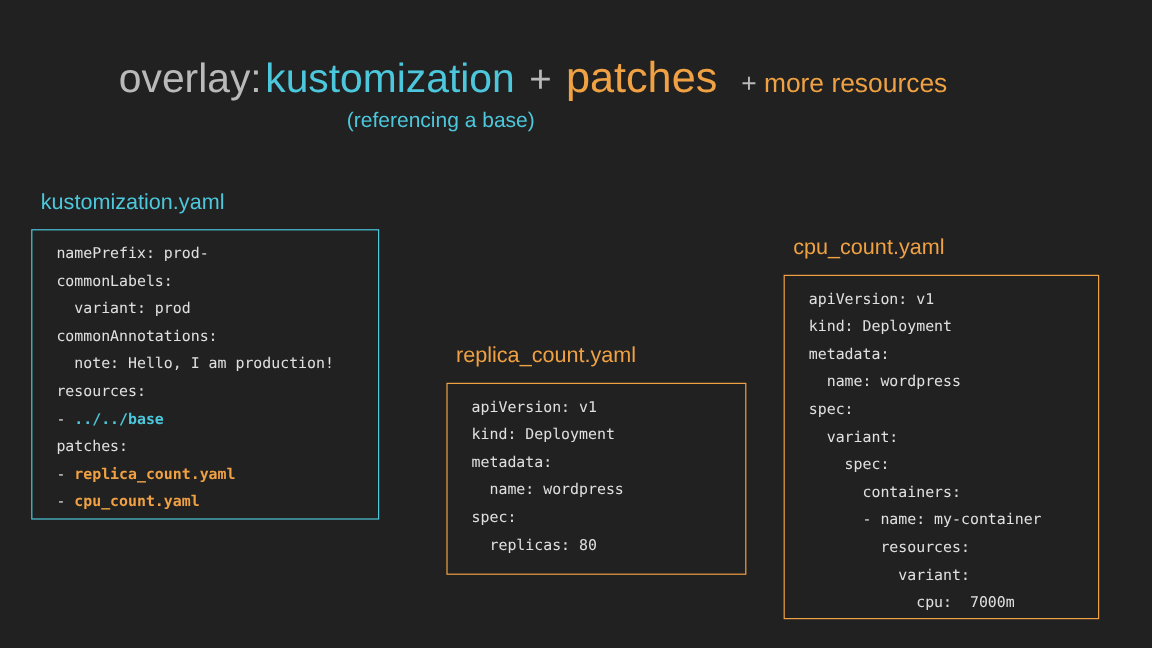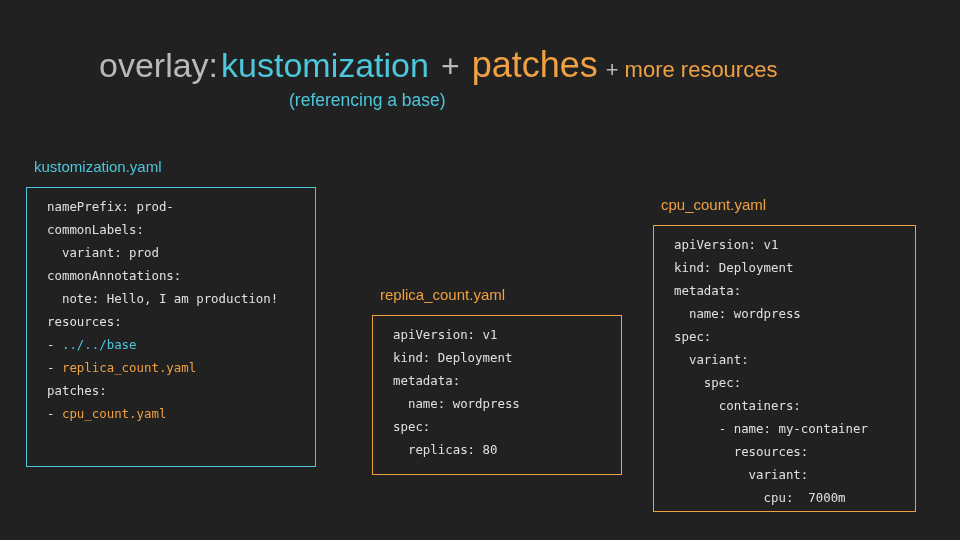--- a/index.html
+++ b/index.html
@@ -27,35 +27,35 @@
   .t-gray   { color: var(--gray, #b9b9b9); }
   .t-cyan   { color: var(--cyan, #4cc7db); }
   .t-orange { color: var(--orange, #efa143); }
   .t-plain  { color: var(--codeText, #e0e0e0); }
   .title-big    { font-size: 34px; }
   .title-big2   { font-size: 36px; }
   .title-plus   { font-size: 32px; }
   .title-small  { font-size: 22px; }
   .m-r-18 { margin-right: 3px; }
   .m-r-12 { margin-right: 12px; }
-  .m-r-8  { margin-right: 8px; }
+  .m-r-8  { margin-right: 20px; }
   .m-r-6  { margin-right: 6px; }
   .subtitle {
     position: absolute;
     left: 289px;
     top: 90px;
     font-size: 17.5px;
     text-align: center;
   }
   
   .box-group {
     position: absolute;
   }
   .box-label {
-    font-size: 15px;
+    font-size: 18px;
     margin-left: 8px;
     margin-bottom: 12px;
   }
   .code-box {
     box-sizing: border-box;
     border-style: solid;
     border-width: 1.5px;
     padding: 7px 8px 0 20px;
     background: transparent;
   }
@@ -63,23 +63,23 @@
   .accent-cyan   .code-box  { border-color: var(--cyan, #4cc7db); }
   .accent-orange .box-label { color: var(--orange, #efa143); }
   .accent-orange .code-box  { border-color: var(--orange, #efa143); }
   .code-line {
     font-family: "DejaVu Sans Mono", "Liberation Mono", monospace;
     font-size: 12.4px;
     line-height: 23px;
     white-space: pre;
     color: var(--codeText, #e0e0e0);
   }
-  .code-line .t-cyan, .code-line .t-orange { font-weight: normal; }
+  .code-line .t-cyan, .code-line .t-orange { font-weight: bold; }
   .box-kustomization { left: 26px;  top: 158px; }
-  .box-kustomization .code-box { width: 290px; height: 280px; }
+  .box-kustomization .code-box { width: 290px; height: 242px; }
   .box-replica       { left: 372px; top: 286px; }
   .box-replica .code-box { width: 250px; height: 160px; }
   .box-cpu           { left: 653px; top: 196px; }
   .box-cpu .code-box { width: 263px; height: 287px; }
 </style>
 </head>
 <body>
 
 <div class="slide">
 
@@ -96,22 +96,22 @@
   <div class="box-group box-kustomization accent-cyan">
     <div class="box-label">kustomization.yaml</div>
     <div class="code-box">
         <div class="code-line"><span class="t-plain">namePrefix: prod-</span></div>
         <div class="code-line"><span class="t-plain">commonLabels:</span></div>
         <div class="code-line"><span class="t-plain">  variant: prod</span></div>
         <div class="code-line"><span class="t-plain">commonAnnotations:</span></div>
         <div class="code-line"><span class="t-plain">  note: Hello, I am production!</span></div>
         <div class="code-line"><span class="t-plain">resources:</span></div>
         <div class="code-line"><span class="t-plain">- </span><span class="t-cyan">../../base</span></div>
+        <div class="code-line"><span class="t-plain">patches:</span></div>
         <div class="code-line"><span class="t-plain">- </span><span class="t-orange">replica_count.yaml</span></div>
-        <div class="code-line"><span class="t-plain">patches:</span></div>
         <div class="code-line"><span class="t-plain">- </span><span class="t-orange">cpu_count.yaml</span></div>
       </div>
   </div>
 
   <div class="box-group box-replica accent-orange">
     <div class="box-label">replica_count.yaml</div>
     <div class="code-box">
         <div class="code-line"><span class="t-plain">apiVersion: v1</span></div>
         <div class="code-line"><span class="t-plain">kind: Deployment</span></div>
         <div class="code-line"><span class="t-plain">metadata:</span></div>

